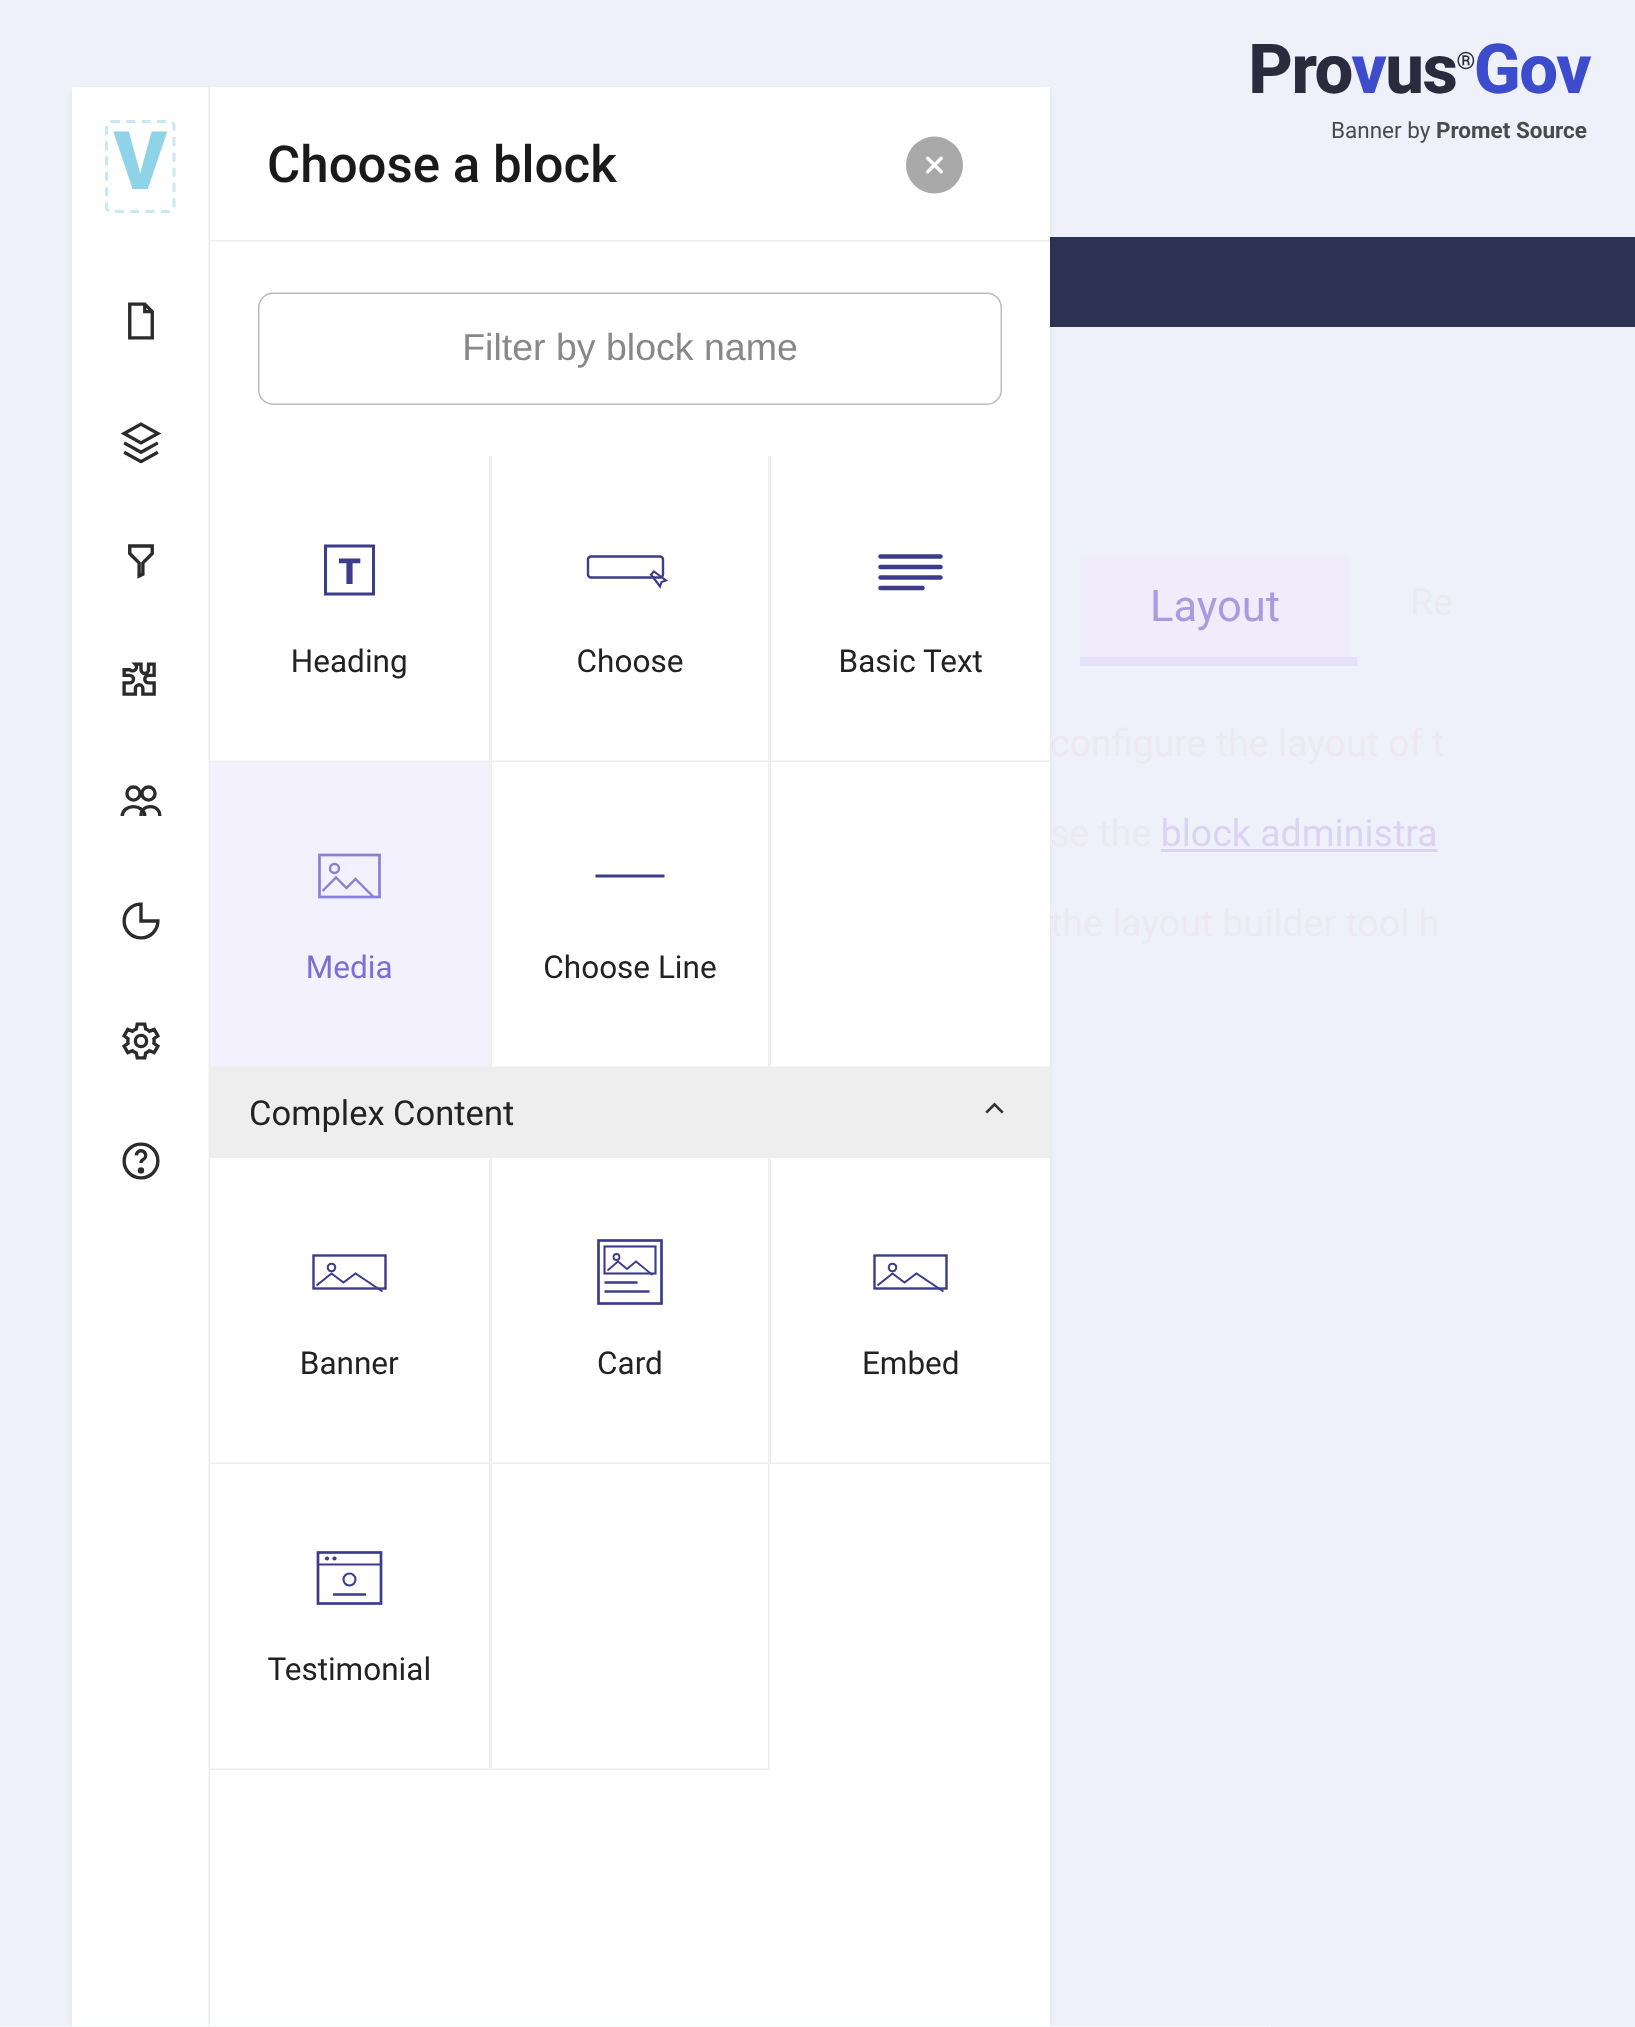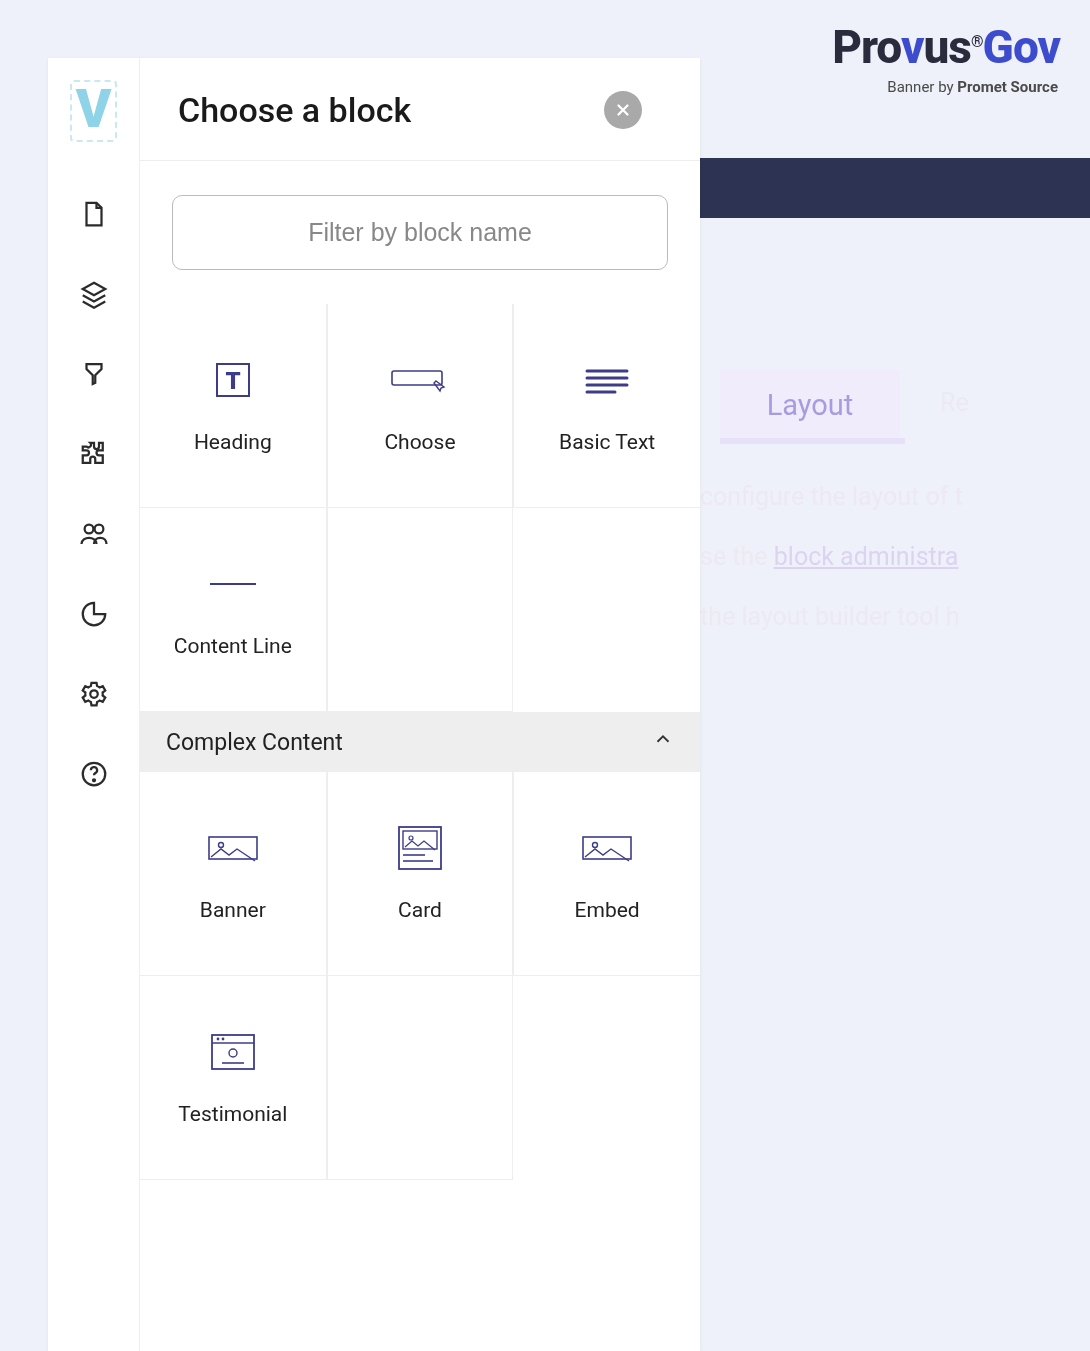--- a/index.html
+++ b/index.html
@@ -287,27 +287,37 @@
           <span class="block-icon">
             <svg width="48" height="30" viewBox="0 0 48 30" stroke="#3c3c8a" stroke-width="3" stroke-linecap="round">
                 <line x1="4" y1="6" x2="44" y2="6"></line>
                 <line x1="4" y1="13" x2="44" y2="13"></line>
                 <line x1="4" y1="20" x2="44" y2="20"></line>
                 <line x1="4" y1="27" x2="32" y2="27"></line>
               </svg>
           </span>
           <span class="block-label">Basic Text</span>
         </div>
+        <div class="block-card selected">
+          <span class="block-icon">
+            <svg width="44" height="32" viewBox="0 0 44 32">
+                <rect x="2" y="2" width="40" height="28" fill="none" stroke="#8a7fd6" stroke-width="1.8"></rect>
+                <circle cx="12" cy="11" r="3" fill="none" stroke="#8a7fd6" stroke-width="1.6"></circle>
+                <path d="M4 26l9-9 7 7 6-6 12 12" fill="none" stroke="#8a7fd6" stroke-width="1.6"></path>
+              </svg>
+          </span>
+          <span class="block-label">Media</span>
+        </div>
         <div class="block-card">
           <span class="block-icon">
             <svg width="50" height="6" viewBox="0 0 50 6">
                 <line x1="2" y1="3" x2="48" y2="3" stroke="#3c3c8a" stroke-width="2"></line>
               </svg>
           </span>
-          <span class="block-label">Content Line</span>
+          <span class="block-label">Choose Line</span>
         </div>
         <div class="block-card" style="cursor:default;background:#fff;"></div>
       </div>
 
       <div class="section-header">
         <span>Complex Content</span>
         <span class="chev">
           <svg width="22" height="22" viewBox="0 0 24 24" fill="none" stroke="currentColor" stroke-width="2">
               <path d="M6 15l6-6 6 6"></path>
             </svg>

